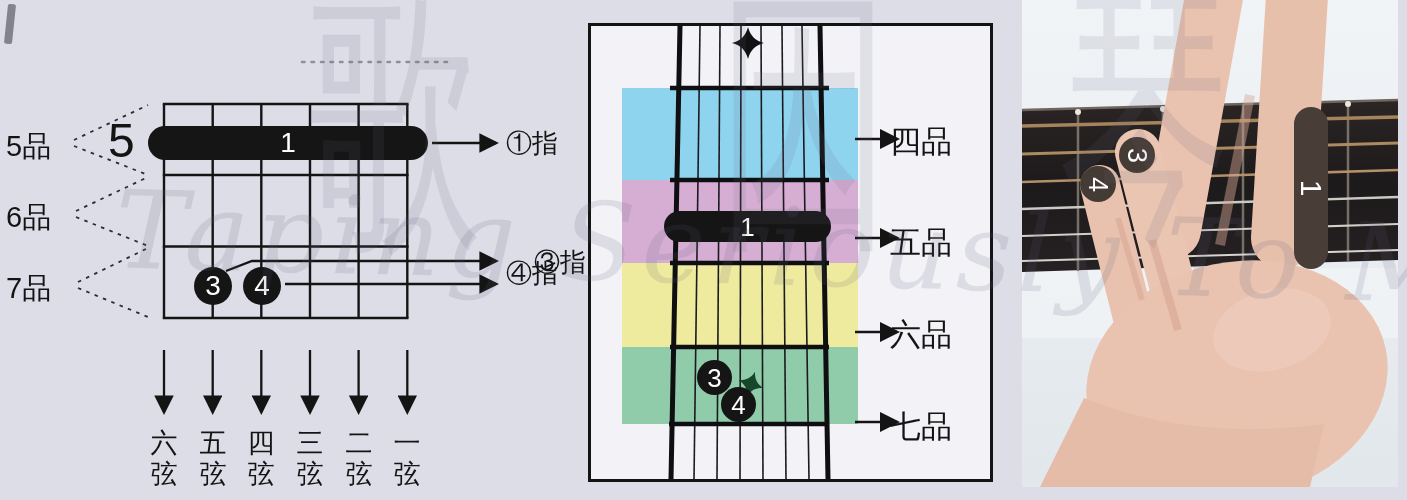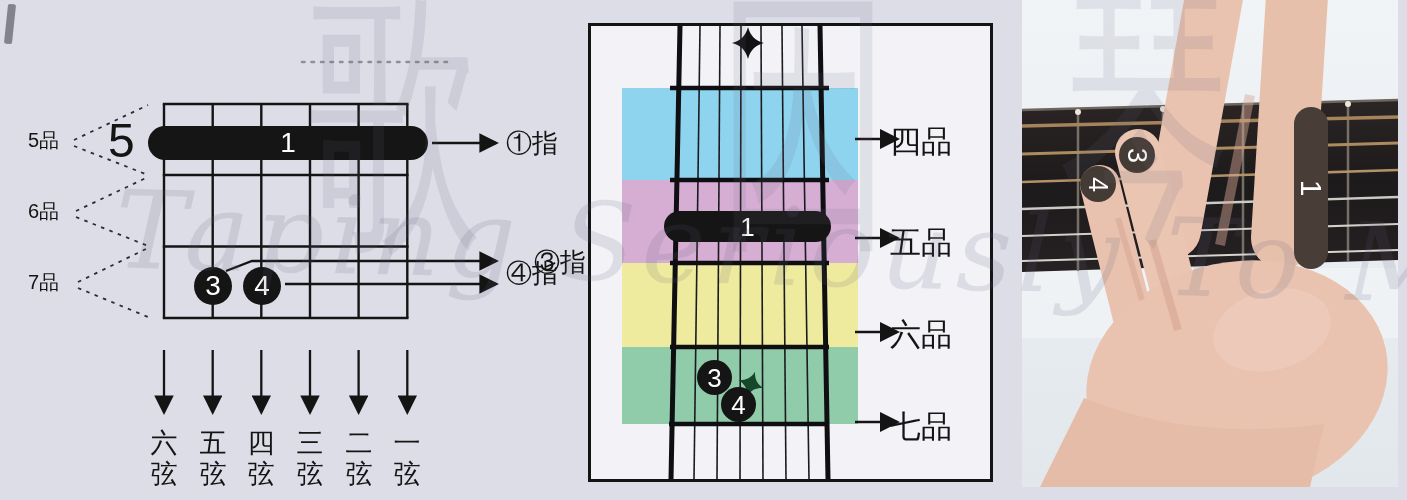--- a/index.html
+++ b/index.html
@@ -9,21 +9,21 @@
     background:#dcdde6;
     font-family:"Liberation Sans", sans-serif;
     color:#141414;
   }
   .abs { position:absolute; }
 
   
   .chord-title { left:175px; top:28px; font-size:60px; font-weight:500; letter-spacing:2px; color:#161616; }
   .title-note  { left:455px; top:46px; font-size:30px; }
   .pos-marker  { left:108px; top:113px; font-size:48px; font-weight:500; }
-  .fret-lab    { left:28px; width:62px; font-size:20px; }
+  .fret-lab    { left:6px; width:62px; font-size:29px; }
   .fret-lab.f5 { top:127px; }
   .fret-lab.f6 { top:198px; }
   .fret-lab.f7 { top:269px; }
   .barre-left  { left:148px; top:126px; width:280px; height:34px; border-radius:17px;
                  background:#151515; display:flex; align-items:center; justify-content:center; }
   .barre-left span, .dot span { color:#fff; font-size:28px; line-height:1; }
   .dot { width:38px; height:38px; border-radius:50%; background:#151515;
          display:flex; align-items:center; justify-content:center; }
   .dot.d3 { left:194px; top:267px; }
   .dot.d4 { left:243px; top:267px; }

